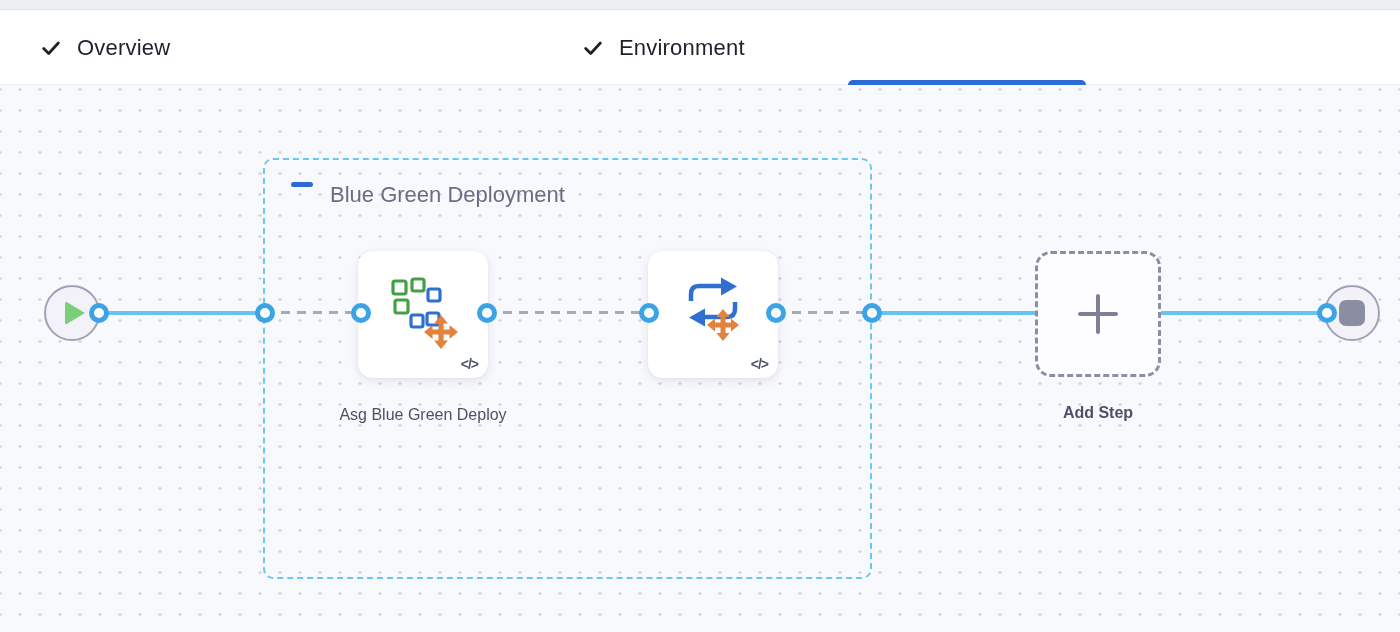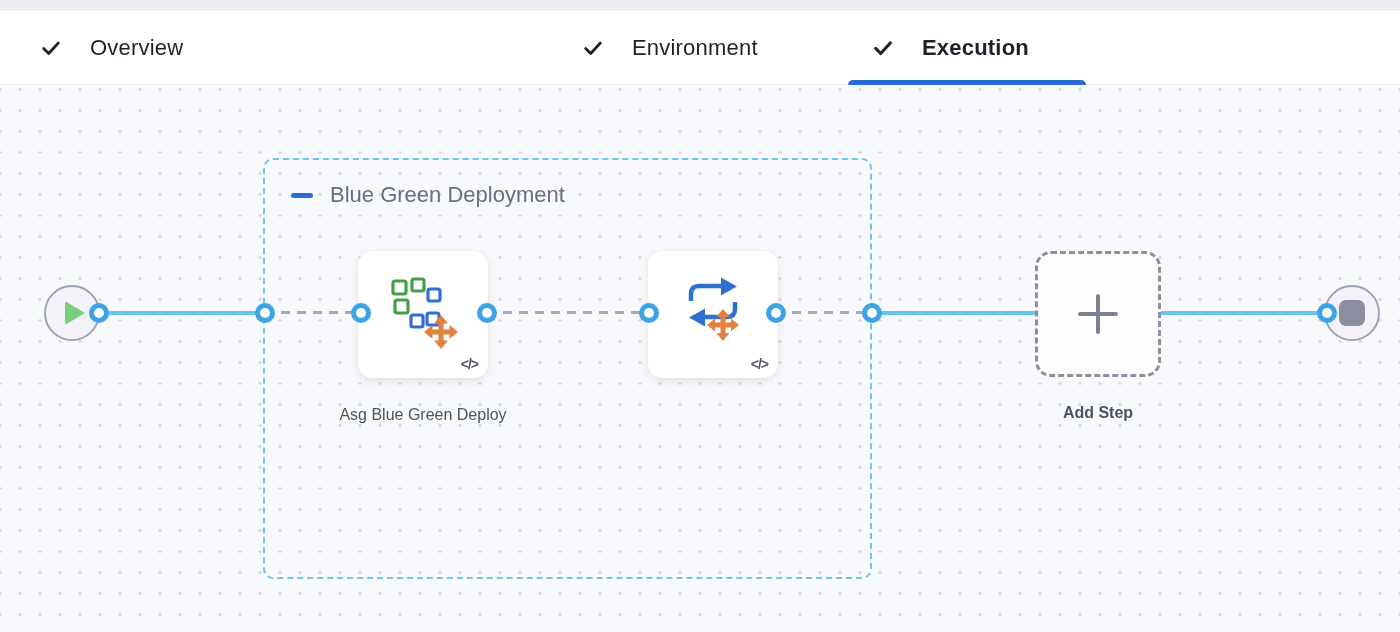--- a/index.html
+++ b/index.html
@@ -5,38 +5,38 @@
   * { margin:0; padding:0; box-sizing:border-box; }
   html,body { width:1400px; height:632px; }
   body { font-family:"Liberation Sans", sans-serif; background:#f8f9fc; }
   #app { position:relative; width:1400px; height:632px; overflow:hidden; background:#f8f9fc; }
 
   
   .top-strip { position:absolute; left:0; top:0; width:1400px; height:10px;
                background:#edeff3; border-bottom:1px solid #e2e4e9; }
   .tabbar { position:absolute; left:0; top:11px; width:1400px; height:74px;
             background:#ffffff; border-bottom:1px solid #eceef2; }
-  .tab { position:absolute; top:0; height:100%; display:flex; align-items:center; gap:28px;
+  .tab { position:absolute; top:0; height:100%; display:flex; align-items:center; gap:15px;
          cursor:pointer; }
   .tab .check { display:flex; align-items:center; }
   .tab .lbl { font-size:22px; color:#1e222c; font-weight:400; letter-spacing:.2px; }
   .tab.active .lbl { font-weight:700; }
   .tab-underline { position:absolute; left:848px; bottom:-1px; width:238px; height:5px;
                    background:#2a6bd6; border-radius:5px 5px 0 0; }
 
   
   .canvas { position:absolute; left:0; top:86px; width:1400px; height:546px;
             background-color:#f8f9fc;
             background-image:radial-gradient(circle, #d8dae1 1.5px, transparent 1.8px);
             background-size:20px 21px; background-position:10px 14px; }
 
   
   .group { position:absolute; left:263px; top:72px; width:609px; height:421px;
            border:2px dashed #6cc6f0; border-radius:10px; }
-  .group-label { position:absolute; left:26px; top:22px; display:flex; align-items:center; gap:17px; }
+  .group-label { position:absolute; left:26px; top:22px; display:flex; align-items:flex-start; gap:17px; }
   .minus-icon { width:22px; height:5px; border-radius:3px; background:#2a6bd6; cursor:pointer; }
   .group-label .txt { font-size:22px; color:#696d82; }
 
   
   .edge { position:absolute; top:225px; }
   .edge.solid { height:4px; background:#67c4ef; }
   .edge.dashed { height:3px;
     background:repeating-linear-gradient(90deg,#a7aaba 0 9px, transparent 9px 16px); }
 
   
@@ -84,28 +84,20 @@
       </span>
       <span class="lbl">Overview</span>
     </div>
     <div class="tab" style="left:582px">
       <span class="check">
         <svg width="22" height="22" viewBox="0 0 24 24">
             <path d="M4 12.5 L9.5 18 L20 6.5" stroke="#1d212b" stroke-width="3" fill="none" stroke-linecap="round" stroke-linejoin="round"></path>
           </svg>
       </span>
       <span class="lbl">Environment</span>
-    </div>
-    <div class="tab active" style="left:872px">
-      <span class="check">
-        <svg width="22" height="22" viewBox="0 0 24 24">
-            <path d="M4 12.5 L9.5 18 L20 6.5" stroke="#1d212b" stroke-width="3.4" fill="none" stroke-linecap="round" stroke-linejoin="round"></path>
-          </svg>
-      </span>
-      <span class="lbl">Execution</span>
     </div>
     <div class="tab-underline"></div>
   </div>
 
   <div class="canvas">
 
     <div class="group">
       <div class="group-label">
         <span class="minus-icon"></span>
         <span class="txt">Blue Green Deployment</span>

